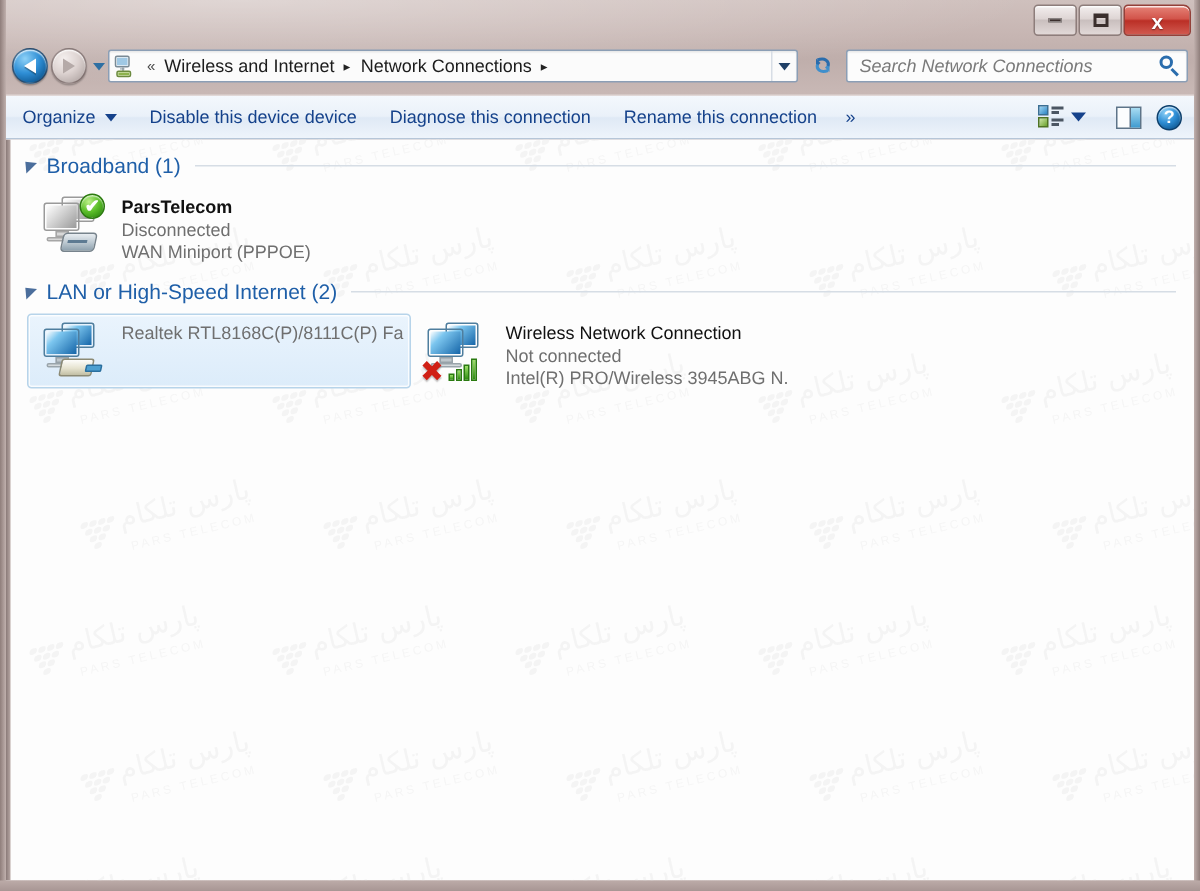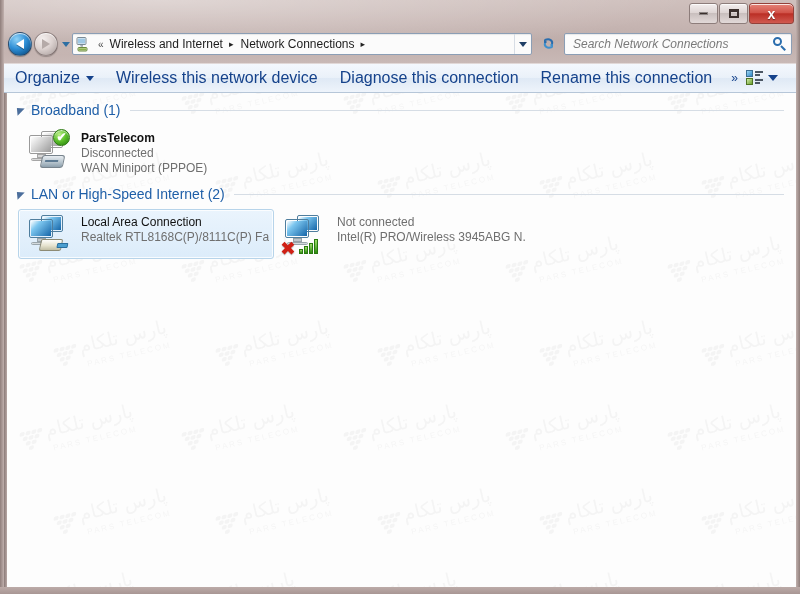--- a/index.html
+++ b/index.html
@@ -114,21 +114,21 @@
 
   
   #toolbar {
     position:absolute; left:4px; top:64px; width:792px; height:29px;
     background:linear-gradient(180deg,#f4f8fd 0%,#eaf1f9 48%,#dfe9f5 52%,#eef4fb 100%);
     border-bottom:1px solid #b6c6d8;
     display:flex; align-items:center;
   }
   .tb-item {
     height:22px; display:flex; align-items:center; padding:0 10px;
-    color:#15428b; font-size:16px; white-space:nowrap; border:1px solid transparent; border-radius:2px;justify-content:center;
+    color:#15428b; font-size:12px; white-space:nowrap; border:1px solid transparent; border-radius:2px;justify-content:center;
   }
   .tb-item .cb-caret { margin-left:6px; width:0;height:0;border-left:4px solid transparent;border-right:4px solid transparent;border-top:5px solid #15428b; }
   .tb-chev { color:#15428b; font-size:12px; padding:0 8px; }
   #tb-right { margin-left:auto; display:flex; align-items:center; padding-right:8px; }
   .viewicon { width:17px; height:16px; position:relative; margin-right:3px; }
   .viewicon .pane { position:absolute; width:7px; height:7px; }
   .viewicon .l1 { left:0; top:0; background:linear-gradient(135deg,#9fd7f5,#2f86c4); border:1px solid #3c6f93; }
   .viewicon .l2 { left:0; top:8px; background:linear-gradient(135deg,#cfe8a8,#6ba22e); border:1px solid #4f7323; }
   .viewicon .ln { position:absolute; left:9px; height:2px; background:#4b5663; }
   .viewicon .n1 { top:1px; width:8px; } .viewicon .n2 { top:4px; width:5px; }
@@ -338,21 +338,21 @@
         </span>
       </div>
     </div>
   </div>
 
   <div id="toolbar">
     <div class="tb-item">
       <span>Organize</span>
       <span class="cb-caret"></span>
     </div>
-    <div class="tb-item">Wireless this network device</div>
+    <div class="tb-item">Disable this device device</div>
     <div class="tb-item">Diagnose this connection</div>
     <div class="tb-item">Rename this connection</div>
     <div class="tb-chev">»</div>
 
     <div id="tb-right">
       <span class="viewicon">
         <span class="pane l1"></span>
           <span class="pane l2"></span>
         <span class="ln n1"></span>
           <span class="ln n2"></span>
@@ -908,21 +908,20 @@
                 <span class="scr"></span>
               </span>
             <span class="mon front">
                 <span class="scr"></span>
               </span>
             <span class="stand"></span>
               <span class="base"></span>
             <span class="nic"></span>
           </span>
           <span class="texts">
-            <span class="ititle" style="display:block">Local Area Connection</span>
             <span class="idev" style="display:block">Realtek RTL8168C(P)/8111C(P) Fa...</span>
           </span>
         </div>
 
         <div class="item">
           <span class="neticon blue">
             <span class="mon back">
                 <span class="scr"></span>
               </span>
             <span class="mon front">
@@ -932,20 +931,21 @@
               <span class="base"></span>
             <span class="bars">
               <i></i>
                 <i></i>
                 <i></i>
                 <i></i>
             </span>
             <span class="badge-x">✖</span>
           </span>
           <span class="texts">
+            <span class="ititle" style="display:block">Wireless Network Connection</span>
             <span class="isub" style="display:block">Not connected</span>
             <span class="idev" style="display:block">Intel(R) PRO/Wireless 3945ABG N...</span>
           </span>
         </div>
 
       </div>
     </div>
 
     <div id="content-left-edge"></div>
   </div>

